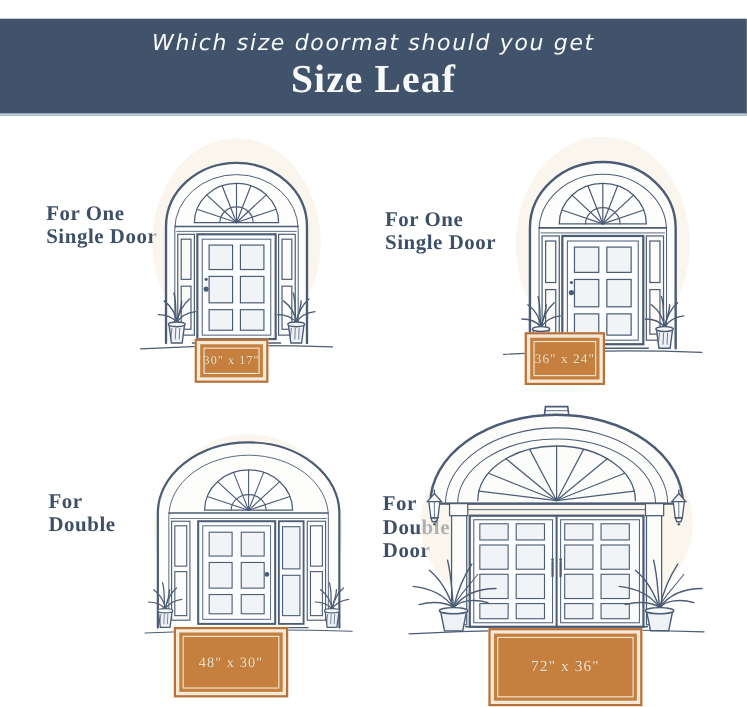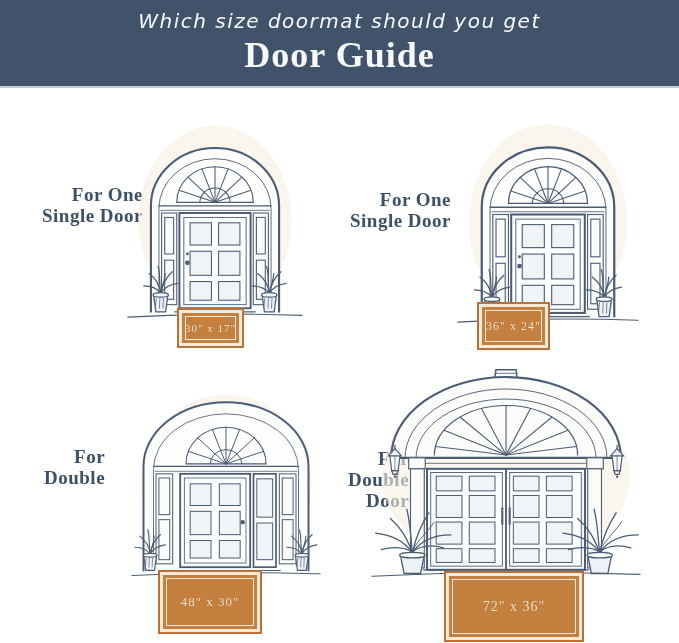--- a/index.html
+++ b/index.html
@@ -14,33 +14,33 @@
     --sketch-ink:#4b5c74;
     --background:#ffffff;
   }
   *{box-sizing:border-box;margin:0;padding:0;}
   body{
     width:679px;height:643px;background:var(--background);
     font-family:"Liberation Serif", serif;overflow:hidden;position:relative;
   }
   .page{position:absolute;left:0;top:0;width:679px;height:643px;}
   .banner{
-    position:absolute;left:0;top:0;width:679px;height:88px;
+    position:absolute;left:0;top:17px;width:679px;height:88px;
     background:var(--banner-bg);border-bottom:2px solid var(--banner-divider);
     text-align:center;color:var(--banner-text);
   }
   .tagline{
     font-family:"DejaVu Sans", sans-serif;font-style:italic;
     font-size:20px;letter-spacing:1.5px;padding-top:9px;color:var(--banner-text);
   }
   .title{
     font-family:"Liberation Serif", serif;font-weight:bold;
     font-size:36px;letter-spacing:1px;margin-top:1px;color:var(--banner-text);
   }
-  .cell{position:absolute;width:339px;height:276px;text-align:right;}
+  .cell{position:absolute;width:339px;height:276px;}
   #cell-0{left:0;top:90px;}
   #cell-1{left:340px;top:90px;}
   #cell-2{left:0;top:366px;}
   #cell-3{left:340px;top:366px;}
   .label{
     position:absolute;color:var(--label-text);font-weight:bold;
     font-size:19px;line-height:21px;letter-spacing:0.5px;
   }
   .label .line{display:block;}
   .door-svg{position:absolute;display:block;}
@@ -248,21 +248,21 @@
         <path d="M4 229 Q150 222 296 227"></path>
       </g>
     </symbol>
   </defs>
 </svg>
 
 <div class="page">
 
   <div class="banner">
     <div class="tagline">Which size doormat should you get</div>
-    <div class="title">Door Guide</div>
+    <div class="title">Size Leaf</div>
   </div>
 
   <div class="cell" id="cell-0">
     <div class="label" style="left:42px;top:94px;">
       <span class="line">For One</span>
       <span class="line">Single Door</span>
     </div>
     <svg class="door-svg" style="left:126px;top:16px;" width="178" height="214" viewBox="0 0 200 240">
         <use href="#sym-door-single"></use>
       </svg>

